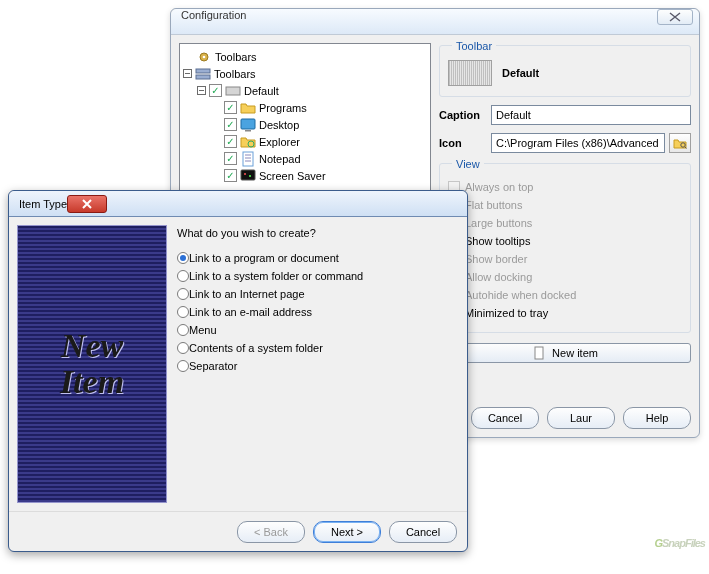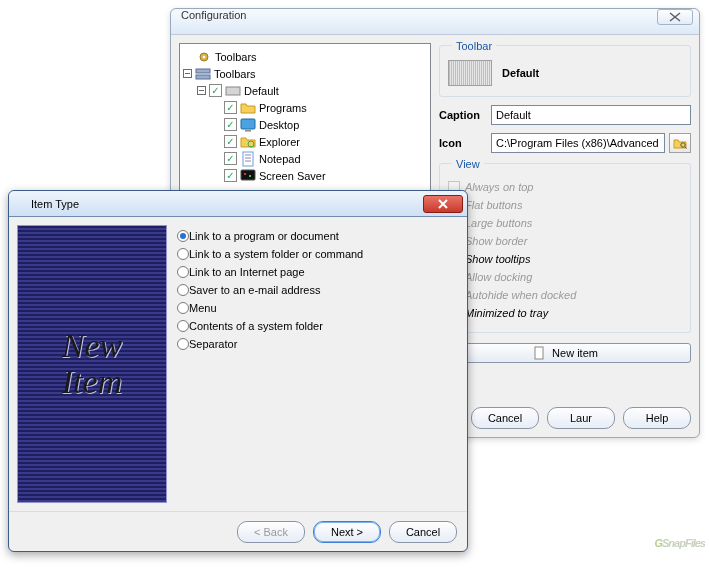--- a/index.html
+++ b/index.html
@@ -45,62 +45,62 @@
 .groupbox { border:1px solid #d6dde6; border-radius:3px; margin-top:2px; padding:6px 8px 10px 8px; background:transparent; }
 .group-header { position:relative; top:-12px; left:4px; background:#f0f0f0; padding:0 4px; display:inline-block; width:fit-content; }
 .toolbar-head { display:flex; align-items:center; gap:10px; margin-top:-4px; }
 .toolbar-thumb { width:44px; height:26px; border:1px solid #a0a0a0; background:repeating-linear-gradient(90deg,#bfbfbf 0 1px,#e6e6e6 1px 2px); }
 .toolbar-name { font-weight:bold; }
 .form-row { display:flex; align-items:center; margin-top:8px; gap:4px; }
 .form-label { width:48px;font-weight:bold; }
 .text-input { flex:1; height:20px; border:1px solid #7a8a9e; background:#fff; padding:2px 4px; }
 .browse-btn { width:22px; height:20px; border:1px solid #a0a0a0; background:linear-gradient(#fff,#e8e8e8); display:flex; align-items:center; justify-content:center; }
 .view-list { margin-top:-4px; }
-.view-item { height:18px; display:flex; align-items:center; gap:5px;font-style:italic; }
+.view-item { height:18px; display:flex; align-items:center; gap:5px; }
 .view-item.disabled { color:#9a9a9a; }
 .view-check { width:12px; height:12px; border:1px solid #a0a0a0; background:#fff; }
 .view-item.disabled .view-check { border-color:#c6c6c6; background:#f2f2f2; }
 
 .new-item-row { margin-top:10px; }
 .wide-btn { flex:1; height:20px; border:1px solid #8a96a6; border-radius:3px;
   background:linear-gradient(#fdfdfd,#e5ecf5); display:flex; align-items:center; justify-content:center; gap:6px; }
 .wide-btn .icon-slot { width:14px; height:14px; display:inline-flex; }
 
 .config-footer { margin-top:auto; display:flex; justify-content:flex-end; gap:8px; padding-top:8px; }
 .push-btn { width:68px; height:22px; border:1px solid #8a96a6; border-radius:10px;
   background:linear-gradient(#fefefe,#e6edf6); }
 
 
 .itemtype-window {
   position: absolute; left: 8px; top: 190px; width: 460px; height: 362px;
   background: #f0f0f0; border: 1px solid #3b5c8c; border-radius: 6px;
   box-shadow: 0 3px 10px rgba(0,0,0,0.35);
 }
 .itemtype-titlebar {
-  height: 26px; display:flex; align-items:center; justify-content:space-between;
-  padding: 0 4px 0 22px;
+  height: 26px; display:flex; align-items:center; justify-content:flex-start;
+  padding: 0 4px 0 10px;
   background: linear-gradient(to bottom,#eef4fc,#cfe0f4);
   border-bottom:1px solid #6f8bb2; border-radius:6px 6px 0 0;
 }
 .dlg-close {
   width: 40px; height:18px; border:1px solid #8a1a12; border-radius:3px;
   background: linear-gradient(#ea7368,#c73a2b);
   display:flex; align-items:center; justify-content:center;
 }
 .dlg-close svg { width:12px; height:10px; stroke:#fff; stroke-width:2; }
 
 .itemtype-body { display:flex; height: calc(100% - 26px - 40px); padding:8px; gap:10px; }
 .sidebar-graphic {
   width:150px; height:100%;
   background: repeating-linear-gradient(0deg,#3a3a8a 0 2px,#1e1e60 2px 4px);
   border:1px solid #9494cc;
   display:flex; align-items:center; justify-content:center;
 }
 .sidebar-graphic .big {
-  font-family: "Times New Roman", serif; font-style:italic; font-weight:normal;
+  font-family: "Times New Roman", serif; font-style:italic; font-weight:bold;
   font-size:34px; line-height:1.05; color:#1a1a1a; text-shadow:1px 1px 0 #bfbff0; text-align:center;
 }
 .radio-pane { flex:1; padding-top:2px; }
 .prompt { margin-bottom:10px; }
 .radio-row { display:flex; align-items:center; height:18px; gap:0; }
 .radio { width:12px; height:12px; border:1px solid #7a7a7a; border-radius:50%; background:#fff; display:inline-flex; align-items:center; justify-content:center; }
 .radio.selected::after { content:""; width:6px; height:6px; border-radius:50%; background:#2a6fd6; }
 
 .itemtype-footer { height:40px; display:flex; align-items:center; justify-content:flex-end; gap:8px; padding:4px 10px; border-top:1px solid #dcdcdc; }
 .push-btn.disabled { color:#9a9a9a; }
@@ -268,27 +268,27 @@
               <span>Always on top</span>
             </div>
           <div class="view-item disabled">
               <span class="view-check"></span>
               <span>Flat buttons</span>
             </div>
           <div class="view-item disabled">
               <span class="view-check"></span>
               <span>Large buttons</span>
             </div>
+          <div class="view-item">
+              <span class="view-check"></span>
+              <span>Show tooltips</span>
+            </div>
           <div class="view-item disabled">
               <span class="view-check"></span>
               <span>Show border</span>
-            </div>
-          <div class="view-item">
-              <span class="view-check"></span>
-              <span>Show tooltips</span>
             </div>
           <div class="view-item disabled">
               <span class="view-check"></span>
               <span>Allow docking</span>
             </div>
           <div class="view-item disabled">
               <span class="view-check"></span>
               <span>Autohide when docked</span>
             </div>
           <div class="view-item">
@@ -325,35 +325,36 @@
       <svg viewBox="0 0 12 10">
           <path d="M2 1 L10 9 M10 1 L2 9"></path>
         </svg>
     </div>
   </div>
   <div class="itemtype-body">
     <div class="sidebar-graphic">
       <div class="big">New<br>Item</div>
     </div>
     <div class="radio-pane">
+      <div class="prompt">What do you wish to create?</div>
       <div class="radio-row">
           <span class="radio selected"></span>
           <span>Link to a program or document</span>
         </div>
       <div class="radio-row">
           <span class="radio"></span>
           <span>Link to a system folder or command</span>
         </div>
       <div class="radio-row">
           <span class="radio"></span>
           <span>Link to an Internet page</span>
         </div>
       <div class="radio-row">
           <span class="radio"></span>
-          <span>Saver to an e-mail address</span>
+          <span>Link to an e-mail address</span>
         </div>
       <div class="radio-row">
           <span class="radio"></span>
           <span>Menu</span>
         </div>
       <div class="radio-row">
           <span class="radio"></span>
           <span>Contents of a system folder</span>
         </div>
       <div class="radio-row">

